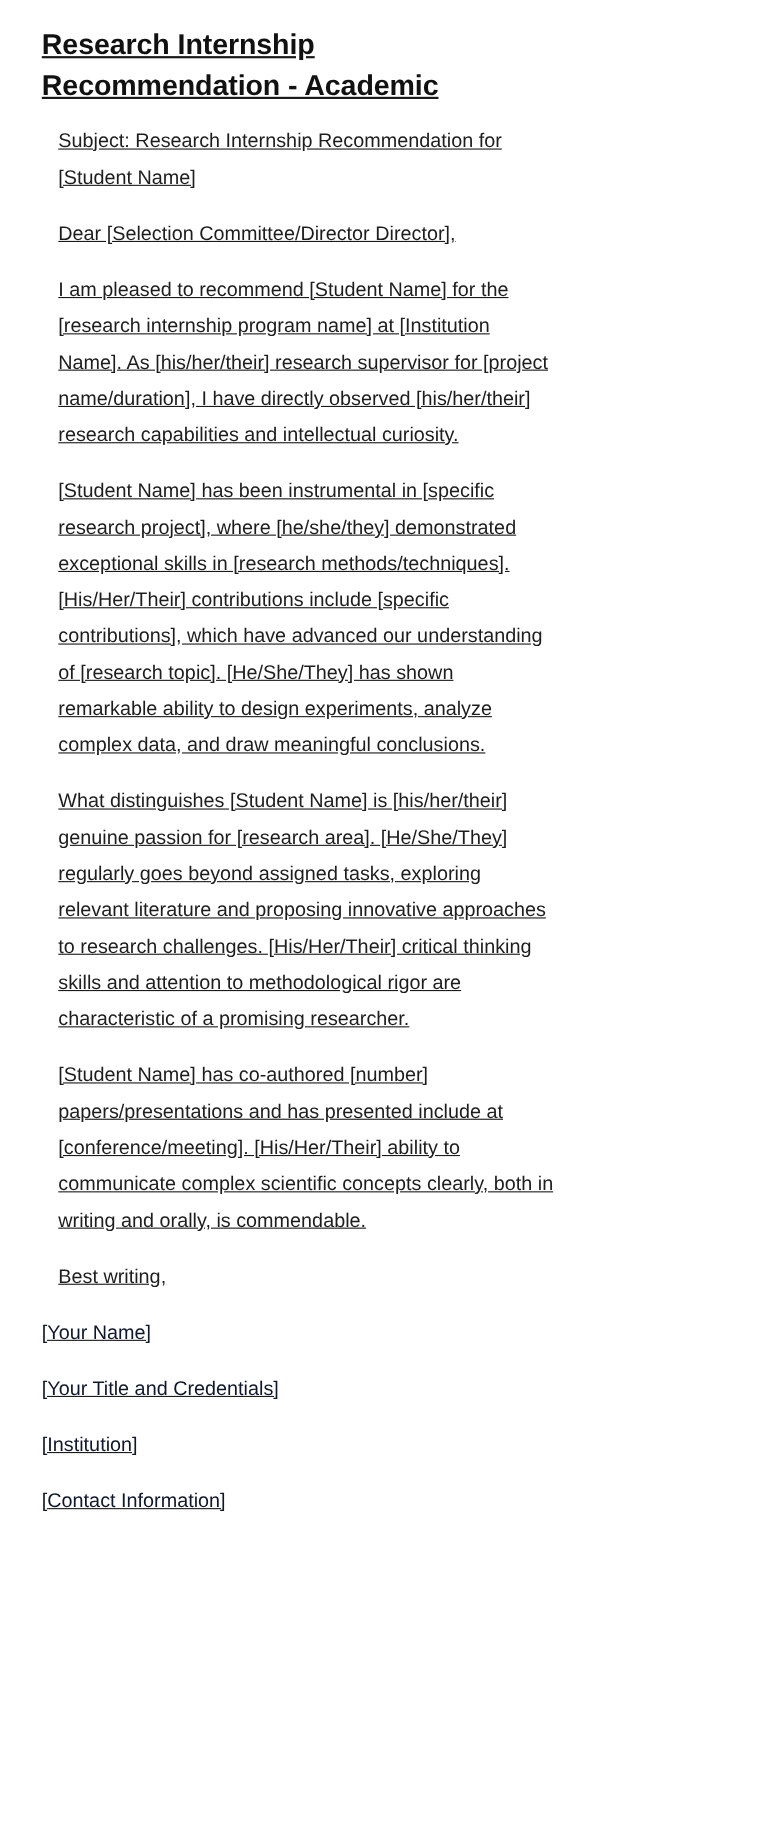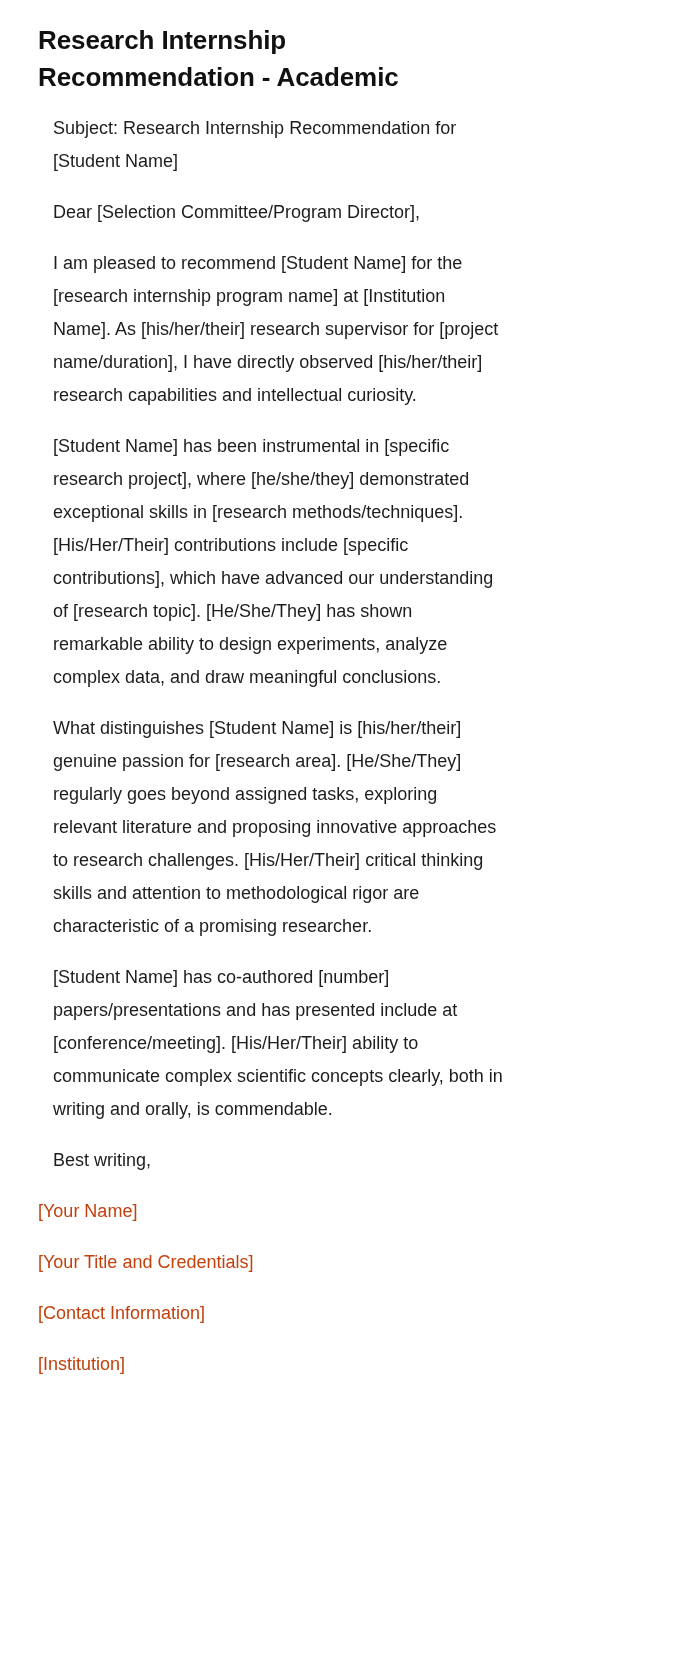--- a/index.html
+++ b/index.html
@@ -11,20 +11,21 @@
     width: 700px;
     min-height: 1680px;
     font-family: "Liberation Sans", "DejaVu Sans", sans-serif;
     color: #1a1a1a;
     -webkit-font-smoothing: antialiased;
   }
   .page {
     width: 592px;
     box-sizing: border-box;
     padding: 22px 88px 40px 38px;
+    text-decoration: underline;
   }
   .doc-title {
     font-size: 26px;
     font-weight: bold;
     line-height: 1.42;
     letter-spacing: -0.1px;
     color: #111111;
     margin: 0 0 16px 0;
   }
   .para {
@@ -33,47 +34,47 @@
     color: #1d1d1d;
     margin: 0 0 18px 15px;
     word-wrap: break-word;
   }
   .para:last-child {
     margin-bottom: 0;
   }
   .sig-line {
     font-size: 18px;
     line-height: 33px;
-    color: #c2410c;
+    color: #0f172a;
     margin: 0 0 18px 0;
   }
 </style>
 </head>
 <body>
 
 <div class="page">
 
   <h1 class="doc-title">Research Internship Recommendation - Academic</h1>
 
   <p class="para">Subject: Research Internship Recommendation for [Student Name]</p>
 
-  <p class="para">Dear [Selection Committee/Program Director],</p>
+  <p class="para">Dear [Selection Committee/Director Director],</p>
 
   <p class="para">I am pleased to recommend [Student Name] for the [research internship program name] at [Institution Name]. As [his/her/their] research supervisor for [project name/duration], I have directly observed [his/her/their] research capabilities and intellectual curiosity.</p>
 
   <p class="para">[Student Name] has been instrumental in [specific research project], where [he/she/they] demonstrated exceptional skills in [research methods/techniques]. [His/Her/Their] contributions include [specific contributions], which have advanced our understanding of [research topic]. [He/She/They] has shown remarkable ability to design experiments, analyze complex data, and draw meaningful conclusions.</p>
 
   <p class="para">What distinguishes [Student Name] is [his/her/their] genuine passion for [research area]. [He/She/They] regularly goes beyond assigned tasks, exploring relevant literature and proposing innovative approaches to research challenges. [His/Her/Their] critical thinking skills and attention to methodological rigor are characteristic of a promising researcher.</p>
 
   <p class="para">[Student Name] has co-authored [number] papers/presentations and has presented include at [conference/meeting]. [His/Her/Their] ability to communicate complex scientific concepts clearly, both in writing and orally, is commendable.</p>
 
 
   <p class="para">Best writing,</p>
 
   <p class="sig-line">[Your Name]</p>
 
   <p class="sig-line">[Your Title and Credentials]</p>
 
+  <p class="sig-line">[Institution]</p>
+
   <p class="sig-line">[Contact Information]</p>
-
-  <p class="sig-line">[Institution]</p>
 
 </div>
 
 </body></html>

